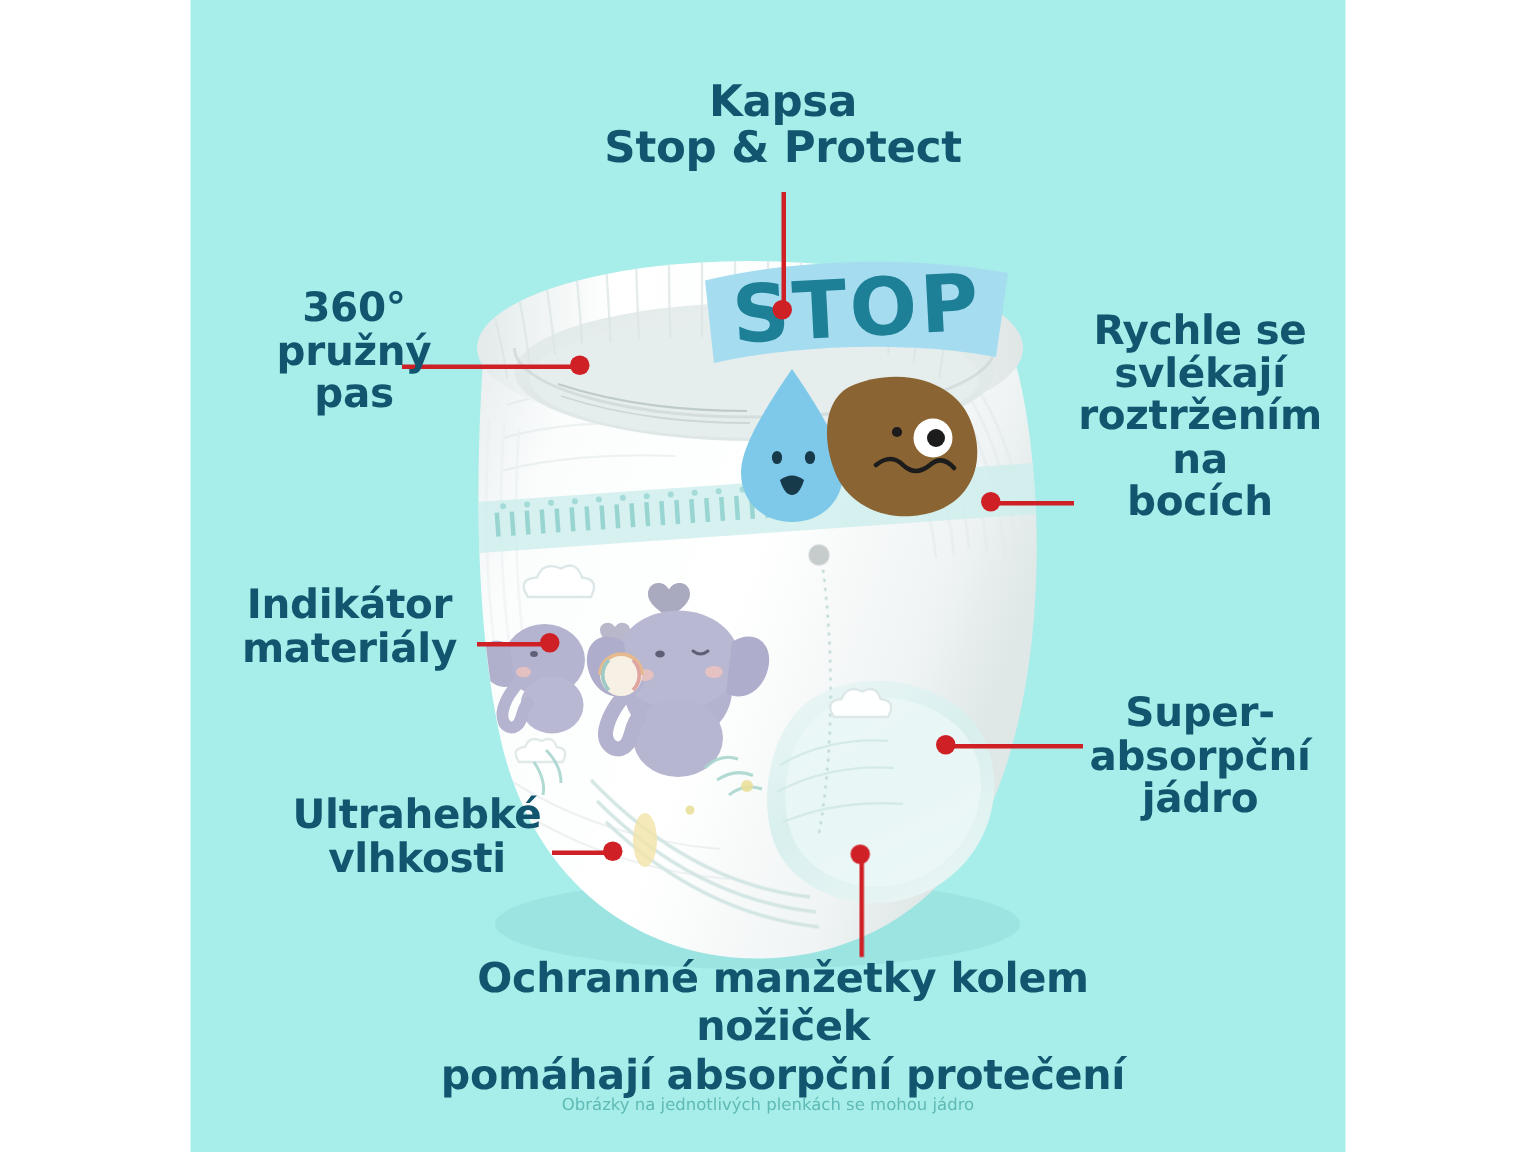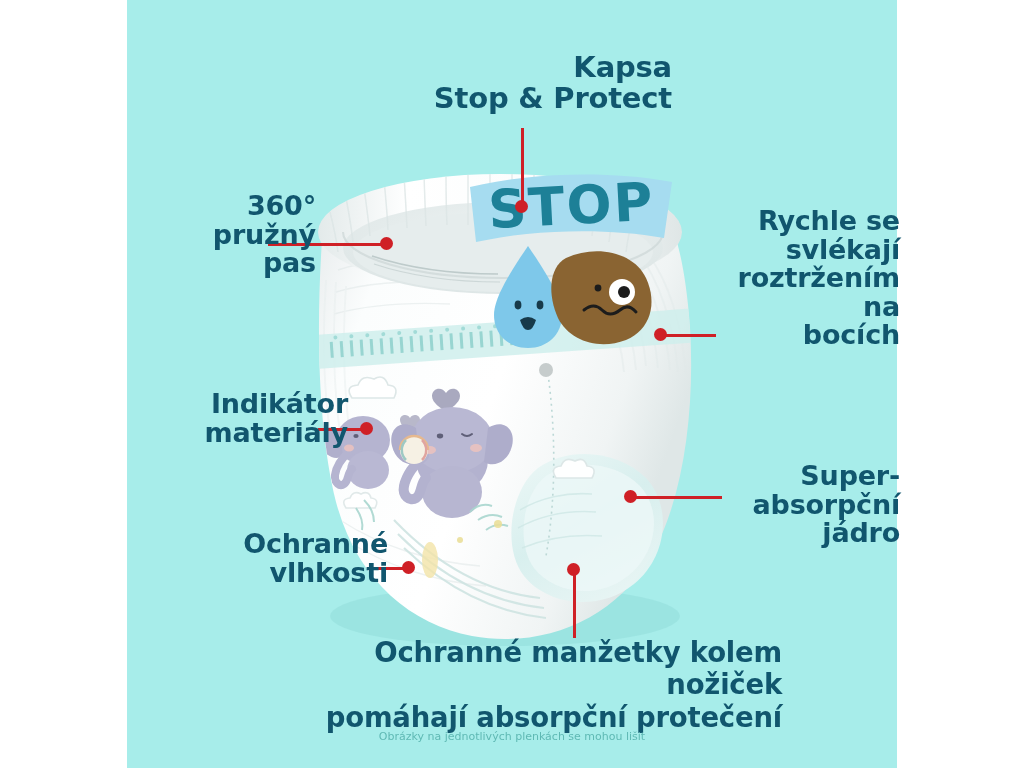--- a/index.html
+++ b/index.html
@@ -25,21 +25,21 @@
     height: 768px;
     background: #a7edea;
   }
   .callout {
     position: absolute;
     color: #11566e;
     font-family: "DejaVu Sans", sans-serif;
     font-weight: bold;
     letter-spacing: -0.2px;
     line-height: 1.06;
-    text-align: right;
+    text-align: center;
     white-space: pre-line;
   }
   #label-kapsa {
     left: 372px; top: 52px; width: 300px;
     font-size: 29px;
   }
   #label-pas {
     left: 156px; top: 192px; width: 160px;
     font-size: 27px;
   }
@@ -365,31 +365,31 @@
   <div class="callout" id="label-kapsa">Kapsa
 Stop &amp; Protect</div>
 
   <div class="callout" id="label-pas">360°
 pružný
 pas</div>
 
   <div class="callout" id="label-ultra">Indikátor
 materiály</div>
 
-  <div class="callout" id="label-indik">Ochranné
+  <div class="callout" id="label-indik">Ultrahebké
 vlhkosti</div>
 
   <div class="callout" id="label-super">Super-
 absorpční
 jádro</div>
 
   <div class="callout" id="label-rychle">Rychle se
 svlékají
 roztržením
 na
 bocích</div>
 
   <div class="callout" id="label-ochranne">Ochranné manžetky kolem nožiček
 pomáhají absorpční protečení</div>
 
-  <div id="footer-note">Obrázky na jednotlivých plenkách se mohou lišit</div>
+  <div id="footer-note">Obrázky na jednotlivých plenkách se mohou jádro</div>
 
 </div>
 
 </body></html>

